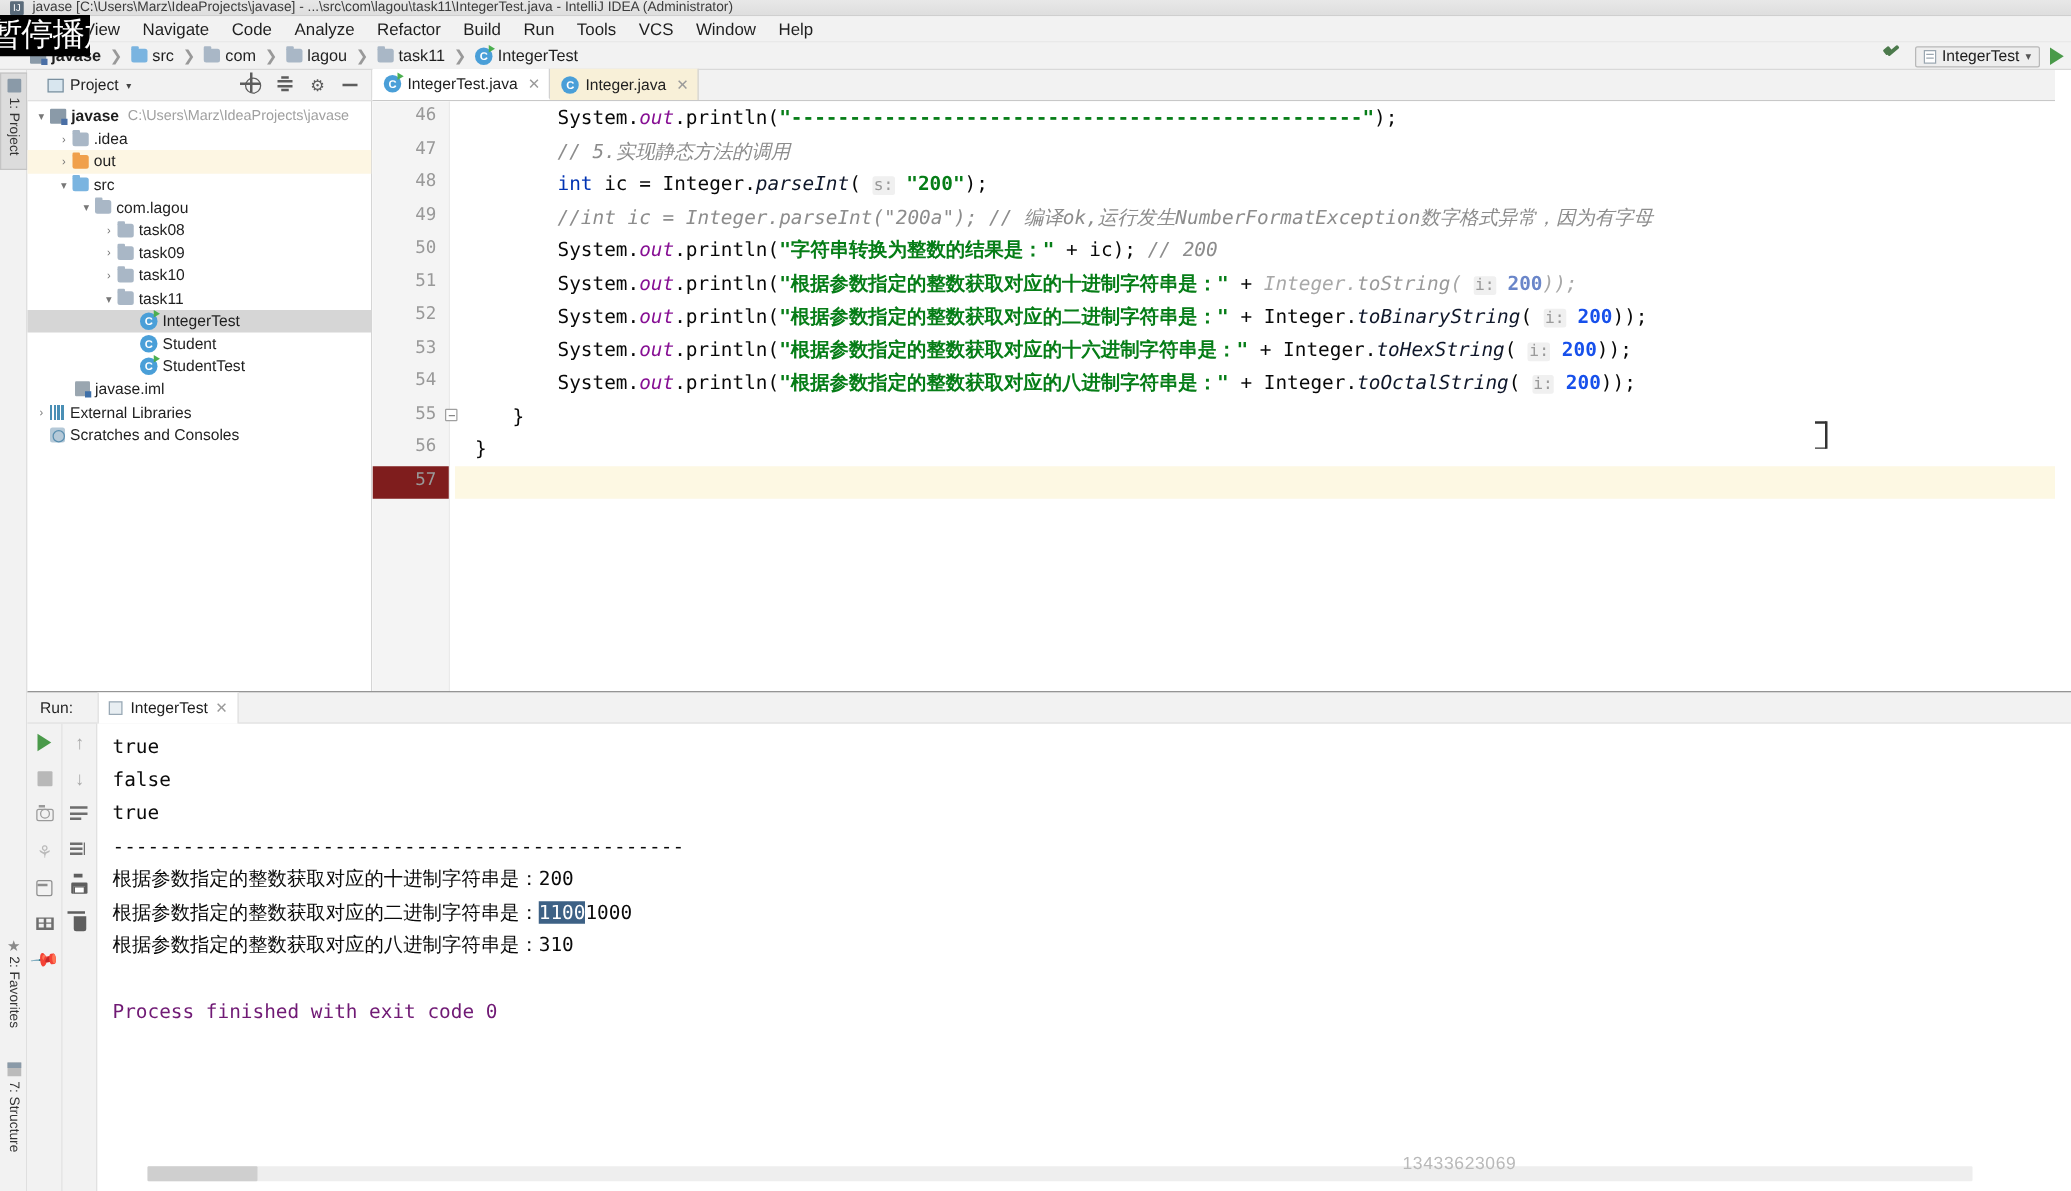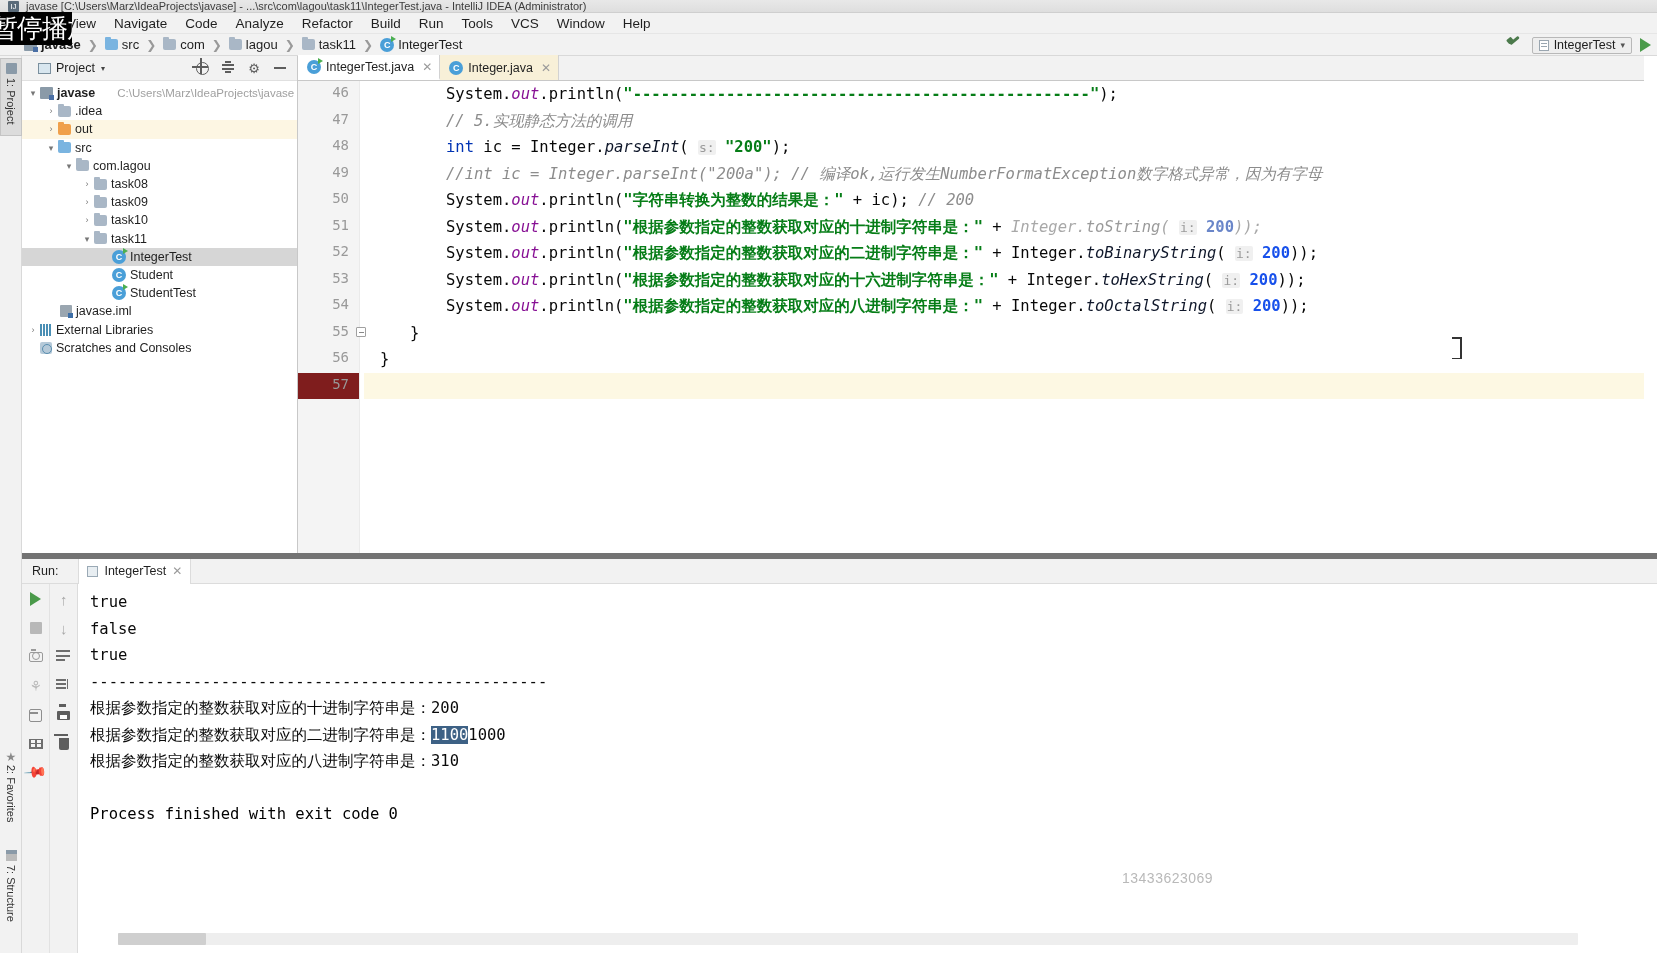--- a/index.html
+++ b/index.html
@@ -211,21 +211,21 @@
     height: 18.2px; display: flex; align-items: center;
     white-space: nowrap; cursor: default;
   }
   .tr.sel { background: #d6d6d6; }
   .tr.hl { background: #fdf6e3; }
   .tw {
     width: 14px; text-align: center; color: #777; font-size: 9px;
     flex: 0 0 14px;
   }
   .tr .tname { margin-left: 4px; }
-  .tr .tpath { color: #a0a0a0; margin-left: 22px; font-size: 11.5px; }
+  .tr .tpath { color: #a0a0a0; margin-left: 7px; font-size: 11.5px; }
   .ic-sm { flex: 0 0 auto; }
   .ic-iml {
     width: 12px; height: 12px; background: #9aa6b0; border-radius: 1px; position: relative;
   }
   .ic-iml::after{ content:""; position:absolute; right:-1px; bottom:-1px; width:5px; height:5px; background:#3d6fa8; }
   .ic-lib {
     width: 12px; height: 12px; display: inline-block;
     background: repeating-linear-gradient(to right, #4a8fb5 0 2px, transparent 2px 3px);
   }
   .ic-scratch {
@@ -319,21 +319,21 @@
   .caret-i::before { top: 0; }
   .caret-i::after { bottom: 0; }
   .caret-i i {
     position: absolute; left: 4px; top: 0; width: 1.5px; height: 22px; background: #333;
   }
 
   
   .runpanel {
     position: absolute; left: 22px; top: 553px; width: 1635px; height: 400px;
     background: #ffffff;
-    border-top: 6px solid #737373;
+    border-top: 1px solid #737373;
   }
   .run-header {
     height: 25px; background: #f2f2f2;
     display: flex; align-items: center;
     border-bottom: 1px solid #dcdcdc;
   }
   .run-label { font-size: 12.5px; color: #1f1f1f; margin-left: 10px; margin-right: 20px; }
   .run-tab {
     height: 25px; display: flex; align-items: center; gap: 6px;
     padding: 0 8px; background: #ffffff;
@@ -391,34 +391,34 @@
     padding: 5px 0 0 12px;
     overflow: hidden;
   }
   .coline {
     height: 26.5px; line-height: 26.5px;
     font-family: "DejaVu Sans Mono", monospace;
     font-size: 15.5px; color: #0a0a0a;
     white-space: pre;
   }
   .coline.blank { height: 26.5px; }
-  .coline.final { color: #000000; }
+  .coline.final { color: #701a75; }
   .sel-blue { background: #3d6185; color: #ffffff; }
 
   .hscroll {
     position: absolute; left: 96px; bottom: 8px; width: 1460px; height: 12px;
     background: #eeeeee; border-radius: 1px;
   }
   .hscroll .thumb {
     position: absolute; left: 0; top: 0; width: 88px; height: 12px;
     background: #cfcfcf; border-radius: 1px;
   }
 
   .watermark {
-    position: absolute; left: 1122px; top: 870px;
+    position: absolute; left: 1122px; top: 922px;
     font-size: 14px; color: #b9b9b9;
     font-family: "Liberation Sans", sans-serif;
     letter-spacing: 0.5px;
     z-index: 30;
   }
 
   .vscroll-right {
     position: absolute; right: 0; top: 56px; width: 13px; height: 497px;
     background: #ffffff;
   }

